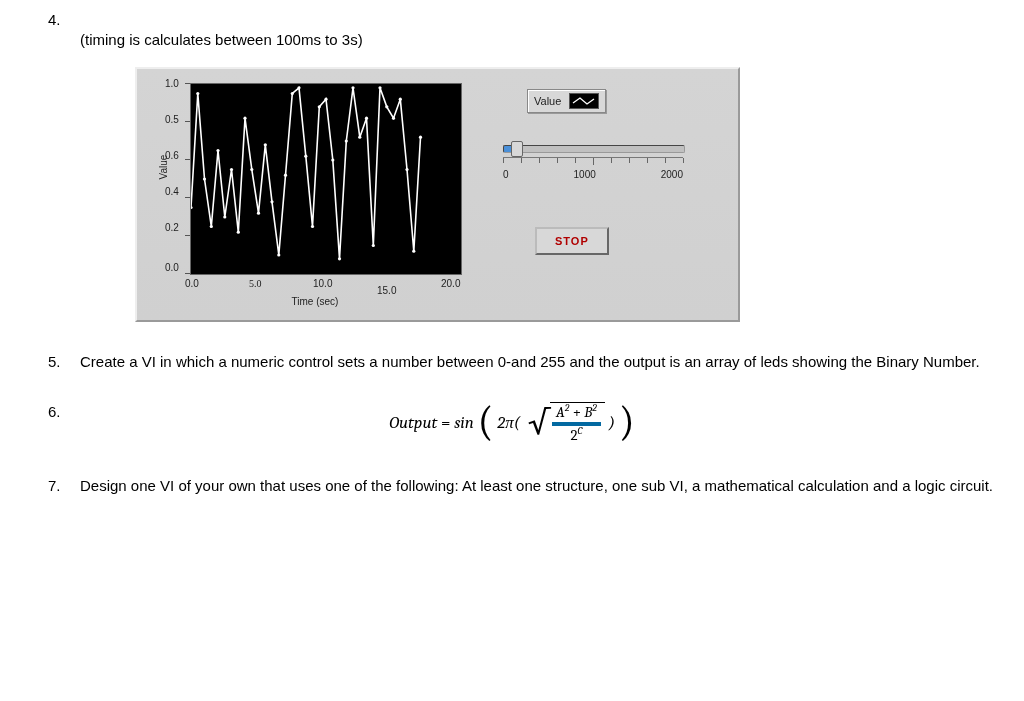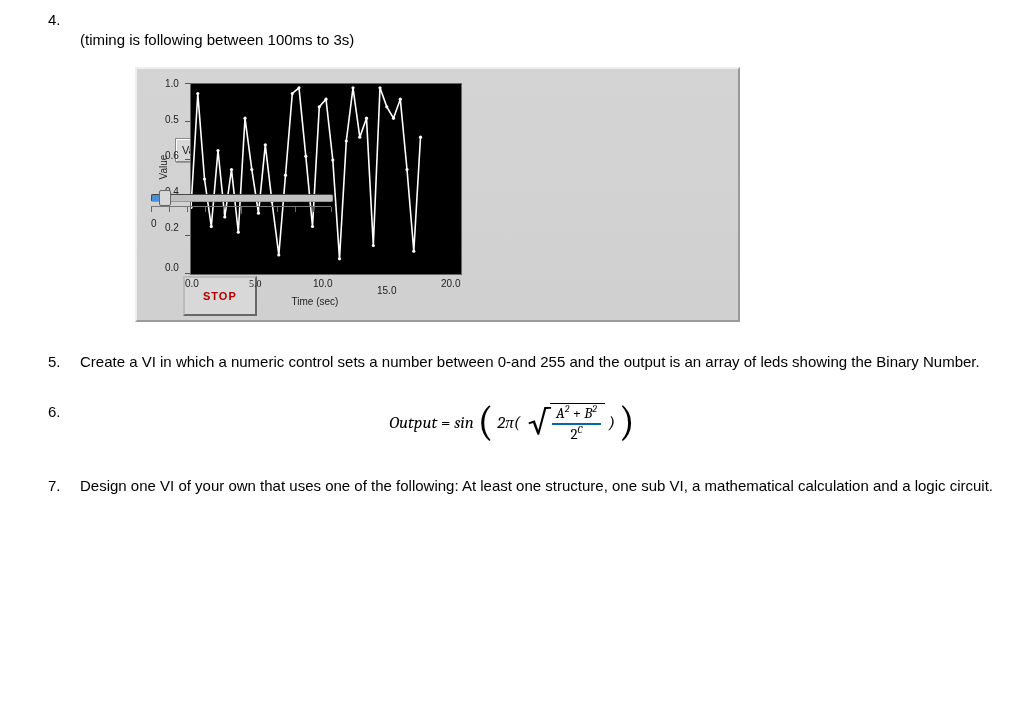--- a/index.html
+++ b/index.html
@@ -30,21 +30,21 @@
     margin: 18px 12px 10px 105px;
     width: 605px;
     height: 255px;
     background: linear-gradient(#d4d4d4,#d0d0d0);
     border: 2px solid #9a9a9a;
     border-left-color:#eee;
     border-top-color:#eee;
     box-sizing: border-box;
     padding: 8px 8px 4px 8px;
     display: flex;
-    flex-direction: column;
+    gap: 12px;
   }
   .chart-area {
     width: 340px;
     height: 235px;
     box-sizing: border-box;
     position: relative;
   }
   .plot-box {
     position:absolute;
     left:45px; top:6px; width:270px; height:190px;
@@ -138,21 +138,21 @@
     display:flex;
     justify-content:space-between;
     font-size:10px;
     color:#222;
     margin-top:2px;
   }
   .stop-btn {
     margin-top:46px;
     margin-left:38px;
     display:inline-block;
-    padding:11px 18px;
+    padding:5px 18px;
     font-size:11px;
     font-weight:bold;
     color:#b00000;
     background:#d8d8d8;
     border:2px outset #bbb;
     letter-spacing:1px;
   }
   .formula {
     text-align:center;
     font-family: Cambria, "Times New Roman", serif;
@@ -187,32 +187,32 @@
     padding:0 4px 2px 2px;
     vertical-align:middle;
   }
   .frac {
     display:inline-block;
     vertical-align:middle;
     text-align:center;
     font-size:15px;
     line-height:1.1;
   }
-  .frac .num { border-bottom:2px solid #0369a1; padding:0 4px 1px; }
+  .frac .num { border-bottom:4px solid #0369a1; padding:0 4px 1px; }
   .frac .den { padding:0 4px; }
   sup { font-size:10px; }
 </style>
 </head>
 <body>
 
 <div class="q">
   <span class="qnum">4.</span>
   <div class="qbody">
     <br>
-    <span>(timing is following between 100ms to 3s)</span>
+    <span>(timing is calculates between 100ms to 3s)</span>
   </div>
 
   <div class="vi-panel">
     <div class="chart-area">
 
       <div class="ytick" style="left:20px;top:0px;">1.0</div>
       <div class="ytick" style="left:20px;top:36px;">0.5</div>
       <div class="ytick" style="left:20px;top:72px;">0.6</div>
       <div class="ytick" style="left:20px;top:108px;">0.4</div>
       <div class="ytick" style="left:20px;top:144px;">0.2</div>

